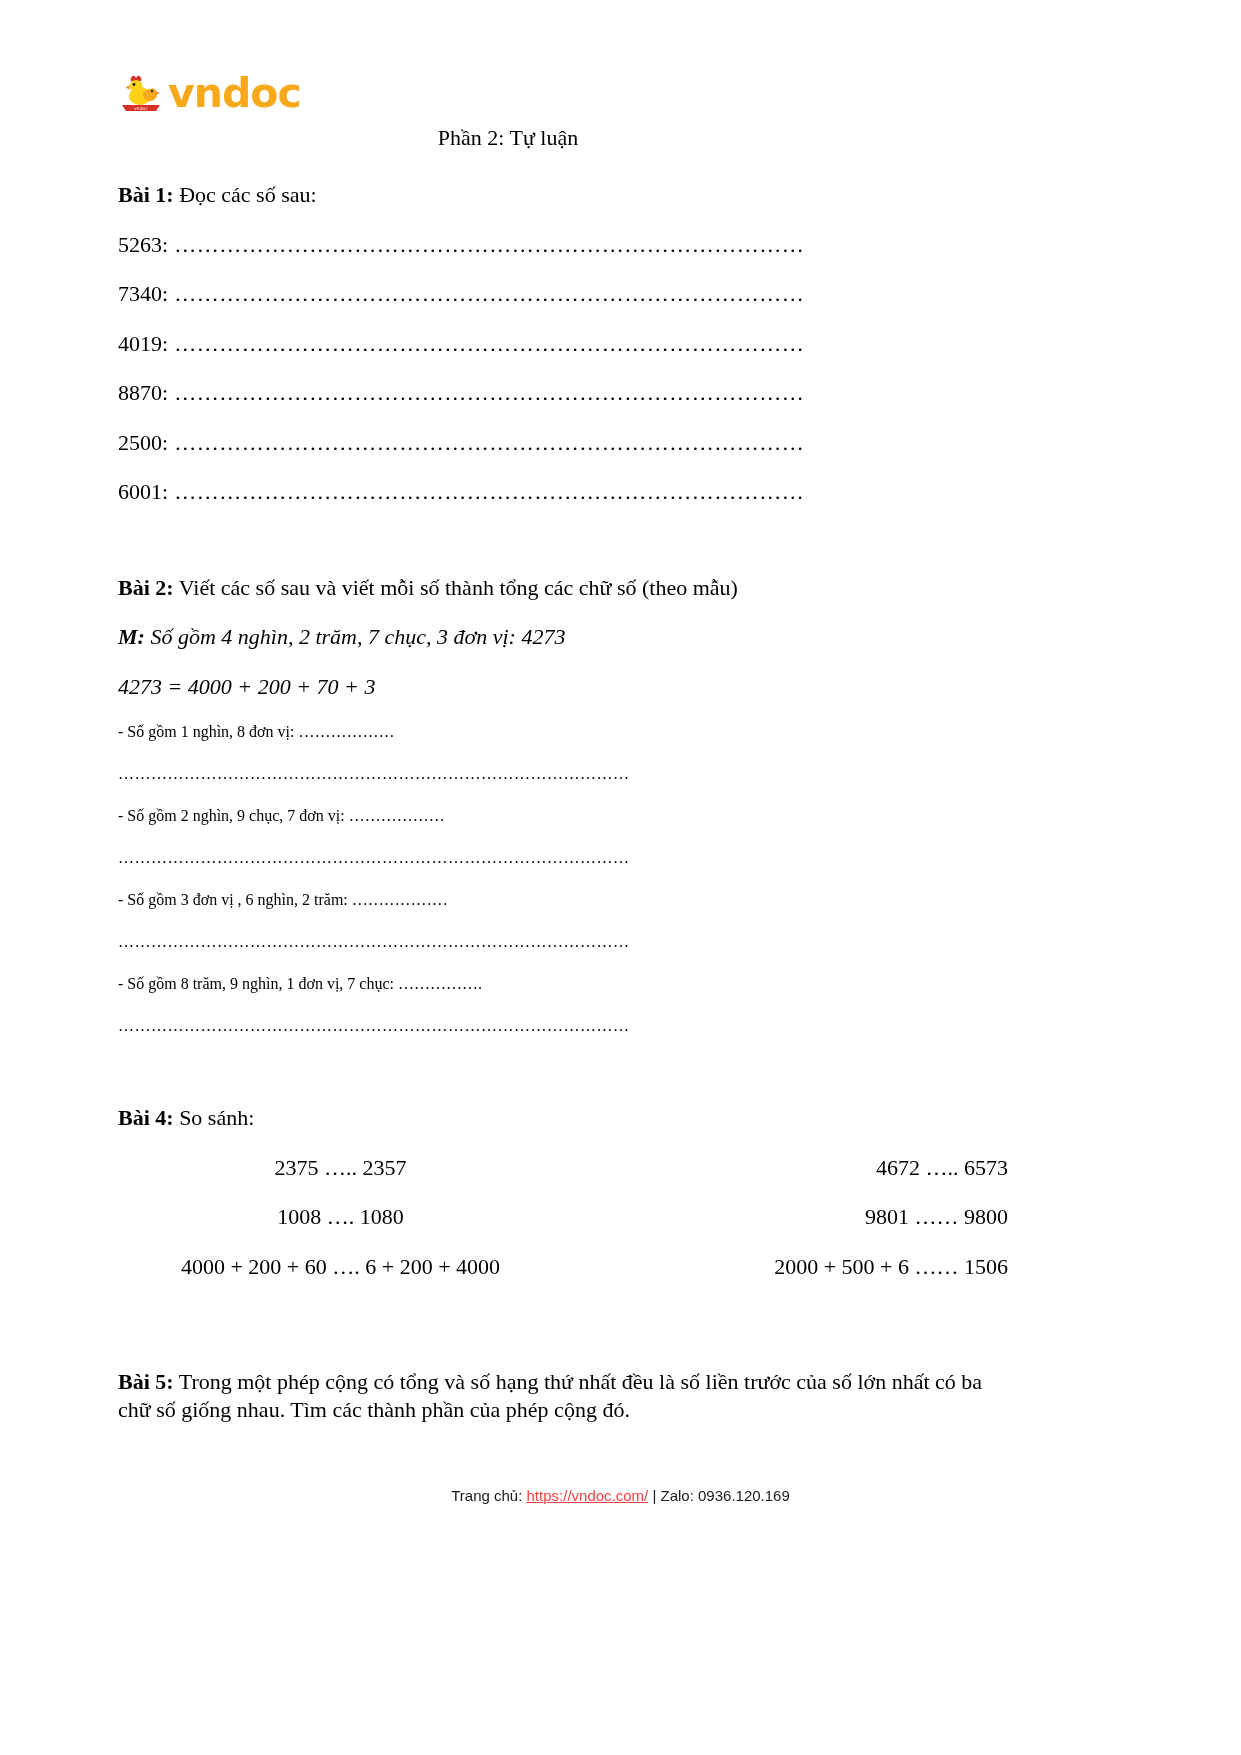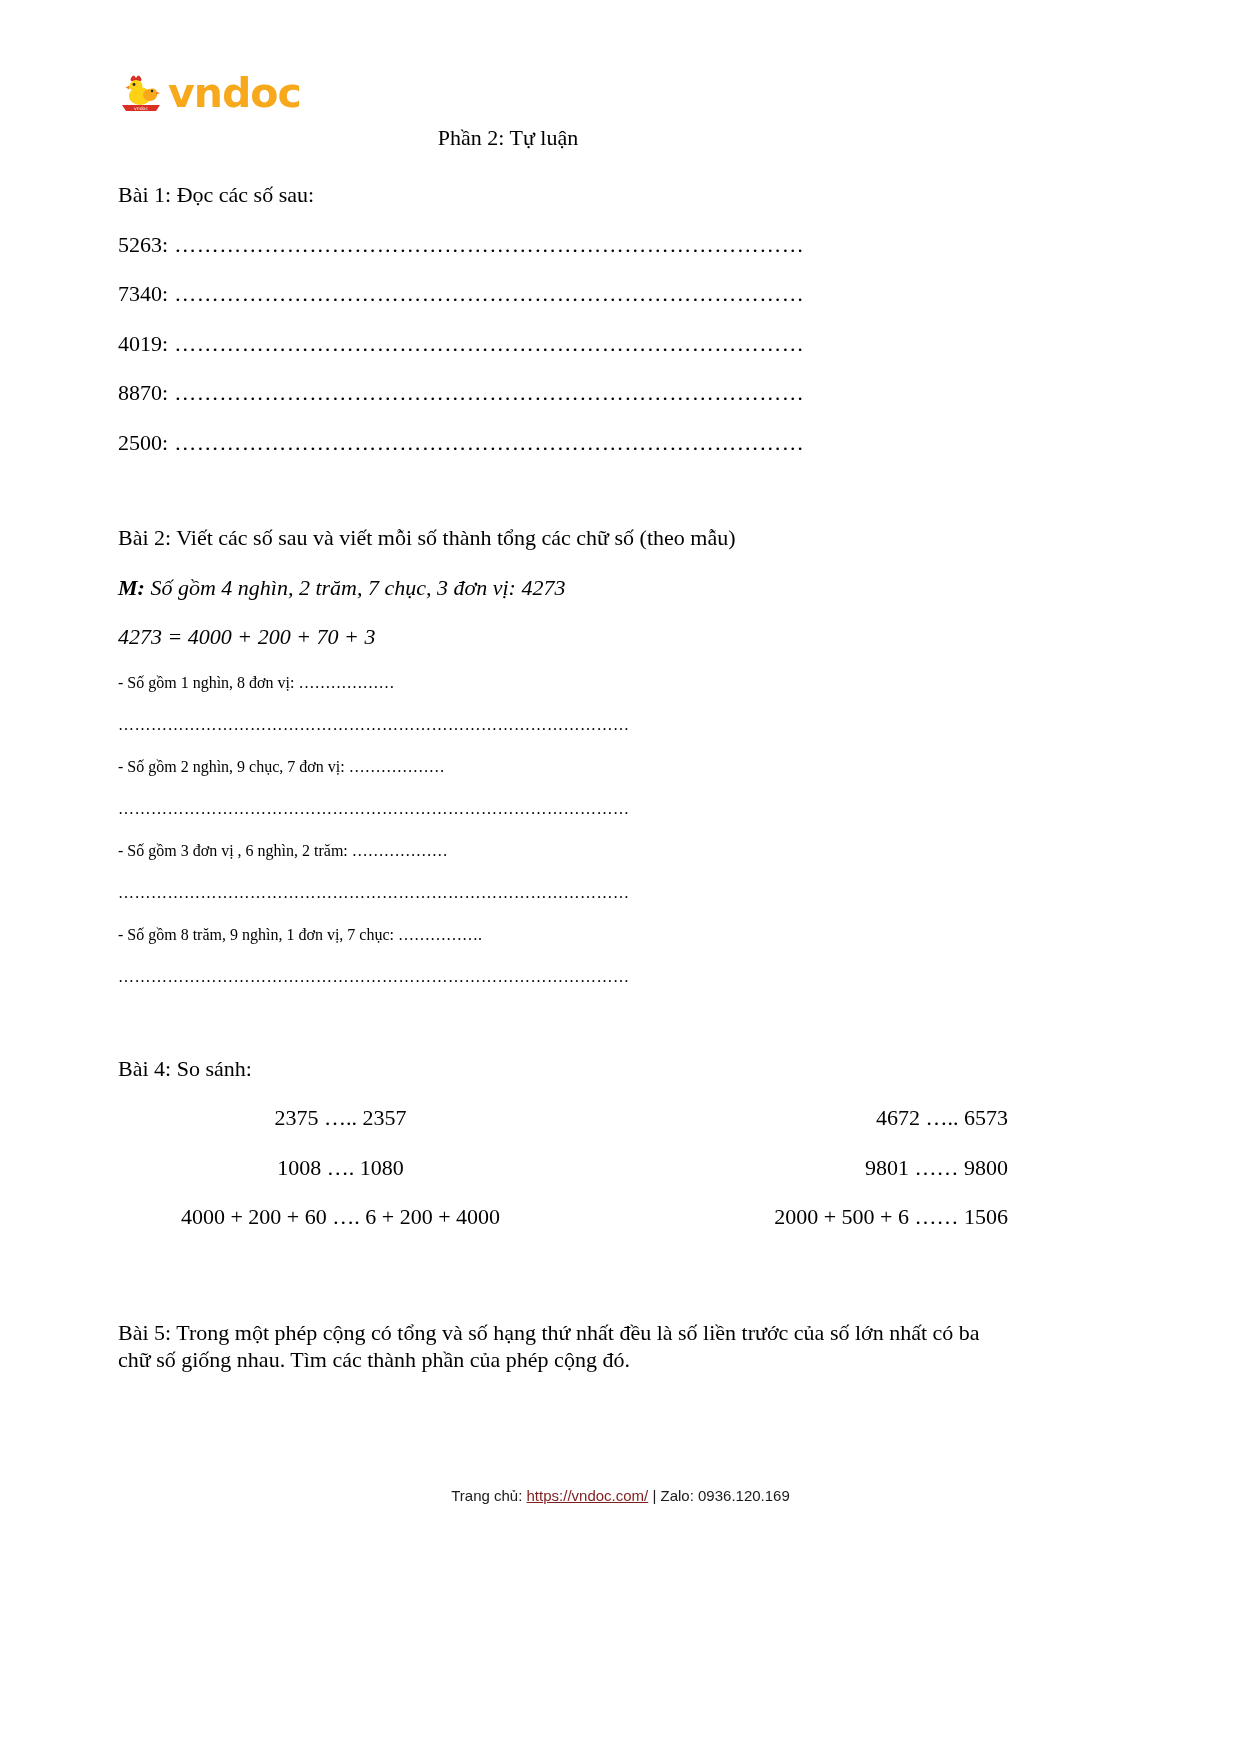--- a/index.html
+++ b/index.html
@@ -68,21 +68,21 @@
     font-size: 16px;
     line-height: 1.25;
     margin: 0 0 22px 0;
     white-space: pre-wrap;
   }
   .qhead {
     font-size: 22px;
     line-height: 1.25;
     margin: 0 0 22px 0;
   }
-  .qhead .lbl { font-weight: normal; }
+  .qhead .lbl { font-weight: bold; }
   .italic-line {
     font-style: italic;
     font-size: 22px;
     line-height: 1.25;
     margin: 0 0 22px 0;
   }
   .italic-line .lbl { font-weight: bold; font-style: italic; }
 
   .numline {
     font-size: 22px;
@@ -123,21 +123,21 @@
     position: absolute;
     left: 0;
     top: 1487px;
     width: 1241px;
     text-align: center;
     font-family: "Liberation Sans", "DejaVu Sans", sans-serif;
     font-size: 15px;
     color: #1a1a1a;
   }
   .footer a {
-    color: #7f1d1d;
+    color: #ef4444;
     text-decoration: underline;
   }
 </style>
 </head>
 <body>
 
 <div class="page">
 
   <div class="logo-wrap">
     <span class="logo-mark">
@@ -179,20 +179,23 @@
       <span>7340:</span><span class="dotfill"> …………………………………………………………………………</span>
     </div>
     <div class="numline">
       <span>4019:</span><span class="dotfill"> …………………………………………………………………………</span>
     </div>
     <div class="numline">
       <span>8870:</span><span class="dotfill"> …………………………………………………………………………</span>
     </div>
     <div class="numline">
       <span>2500:</span><span class="dotfill"> …………………………………………………………………………</span>
+    </div>
+    <div class="numline">
+      <span>6001:</span><span class="dotfill"> …………………………………………………………………………</span>
     </div>
 
     <div class="gap-md"></div>
 
     <div class="qhead">
       <span class="lbl">Bài 2:</span><span> Viết các số sau và viết mỗi số thành tổng các chữ số (theo mẫu)</span>
     </div>
 
     <div class="italic-line">
       <span class="lbl">M:</span><span> Số gồm 4 nghìn, 2 trăm, 7 chục, 3 đơn vị: 4273</span>

